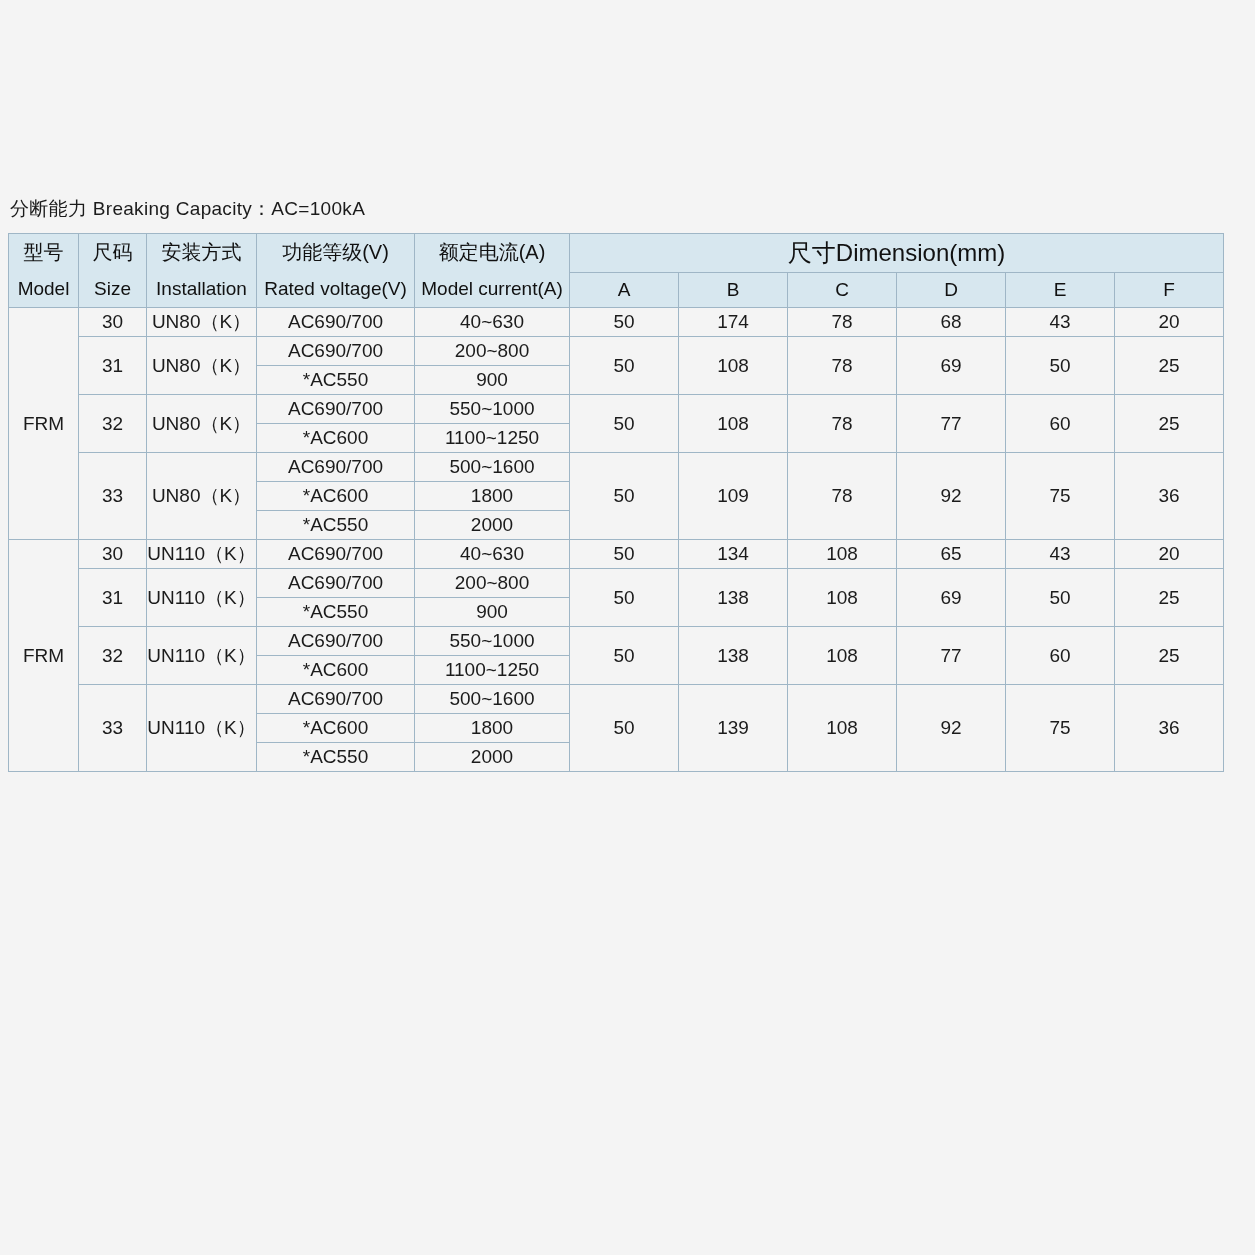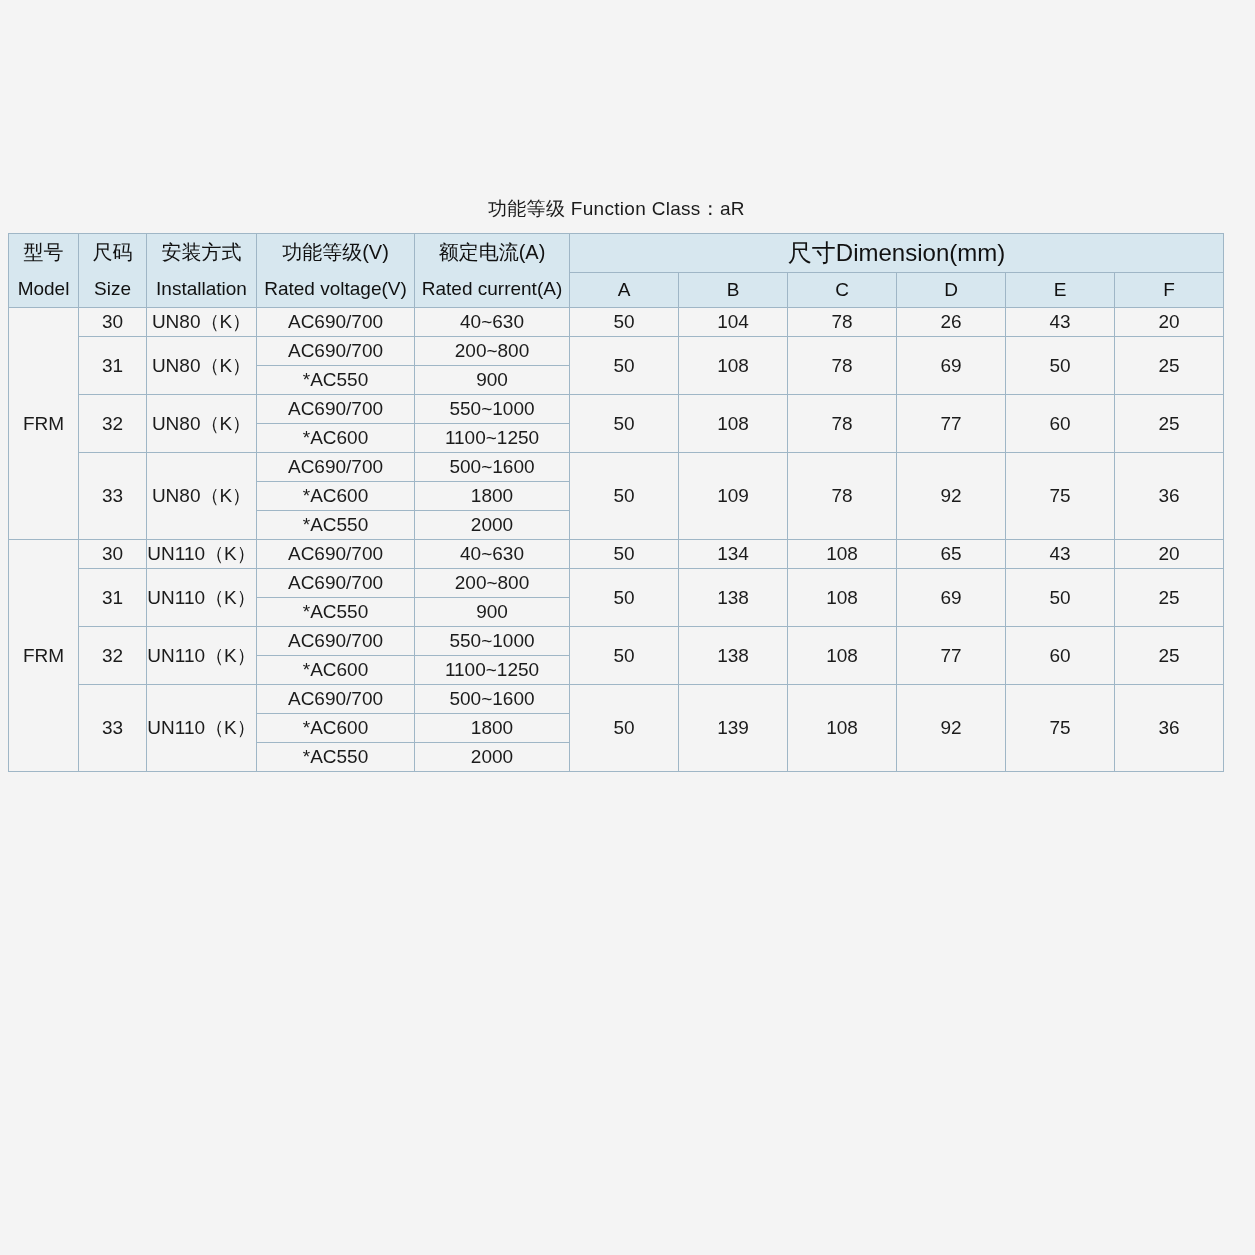--- a/index.html
+++ b/index.html
@@ -92,21 +92,21 @@
   .dimline { stroke: #3a3a3a; stroke-width: 1.2; fill: none; }
   .dimtxt { font-family: "Liberation Sans", sans-serif; font-size: 17px; fill: #1b1b1b; }
   .hatch { fill: none; stroke: #3a3a3a; stroke-width: 1.2; }
 </style>
 </head>
 <body>
 
 <div class="sheet">
 
   <div class="header-line">
-    <span class="seg2">功能等级 Function Class：aR</span>
+    <span class="seg1">分断能力 Breaking Capacity：AC=100kA</span>
   </div>
 
   <div class="tbl-wrap">
     <table class="spec">
       <colgroup>
         <col class="c-model">
           <col class="c-size">
           <col class="c-inst">
           <col class="c-volt">
           <col class="c-curr">
@@ -130,44 +130,44 @@
           <th rowspan="2">
             <span class="cn">安装方式</span>
             <span class="en">Installation</span>
           </th>
           <th rowspan="2">
             <span class="cn">功能等级(V)</span>
             <span class="en">Rated voltage(V)</span>
           </th>
           <th rowspan="2">
             <span class="cn">额定电流(A)</span>
-            <span class="en">Rated current(A)</span>
+            <span class="en">Model current(A)</span>
           </th>
           <th class="dimhead" colspan="6">尺寸Dimension(mm)</th>
         </tr>
         <tr>
           <th class="dimsub">A</th>
           <th class="dimsub">B</th>
           <th class="dimsub">C</th>
           <th class="dimsub">D</th>
           <th class="dimsub">E</th>
           <th class="dimsub">F</th>
         </tr>
       </thead>
       <tbody id="tbody">
           <tr>
             <td rowspan="8">FRM</td>
             <td rowspan="1">30</td>
             <td rowspan="1">UN80（K）</td>
             <td>AC690/700</td>
             <td>40~630</td>
             <td rowspan="1">50</td>
-            <td rowspan="1">104</td>
+            <td rowspan="1">174</td>
             <td rowspan="1">78</td>
-            <td rowspan="1">26</td>
+            <td rowspan="1">68</td>
             <td rowspan="1">43</td>
             <td rowspan="1">20</td>
           </tr>
           <tr>
             <td rowspan="2">31</td>
             <td rowspan="2">UN80（K）</td>
             <td>AC690/700</td>
             <td>200~800</td>
             <td rowspan="2">50</td>
             <td rowspan="2">108</td>

